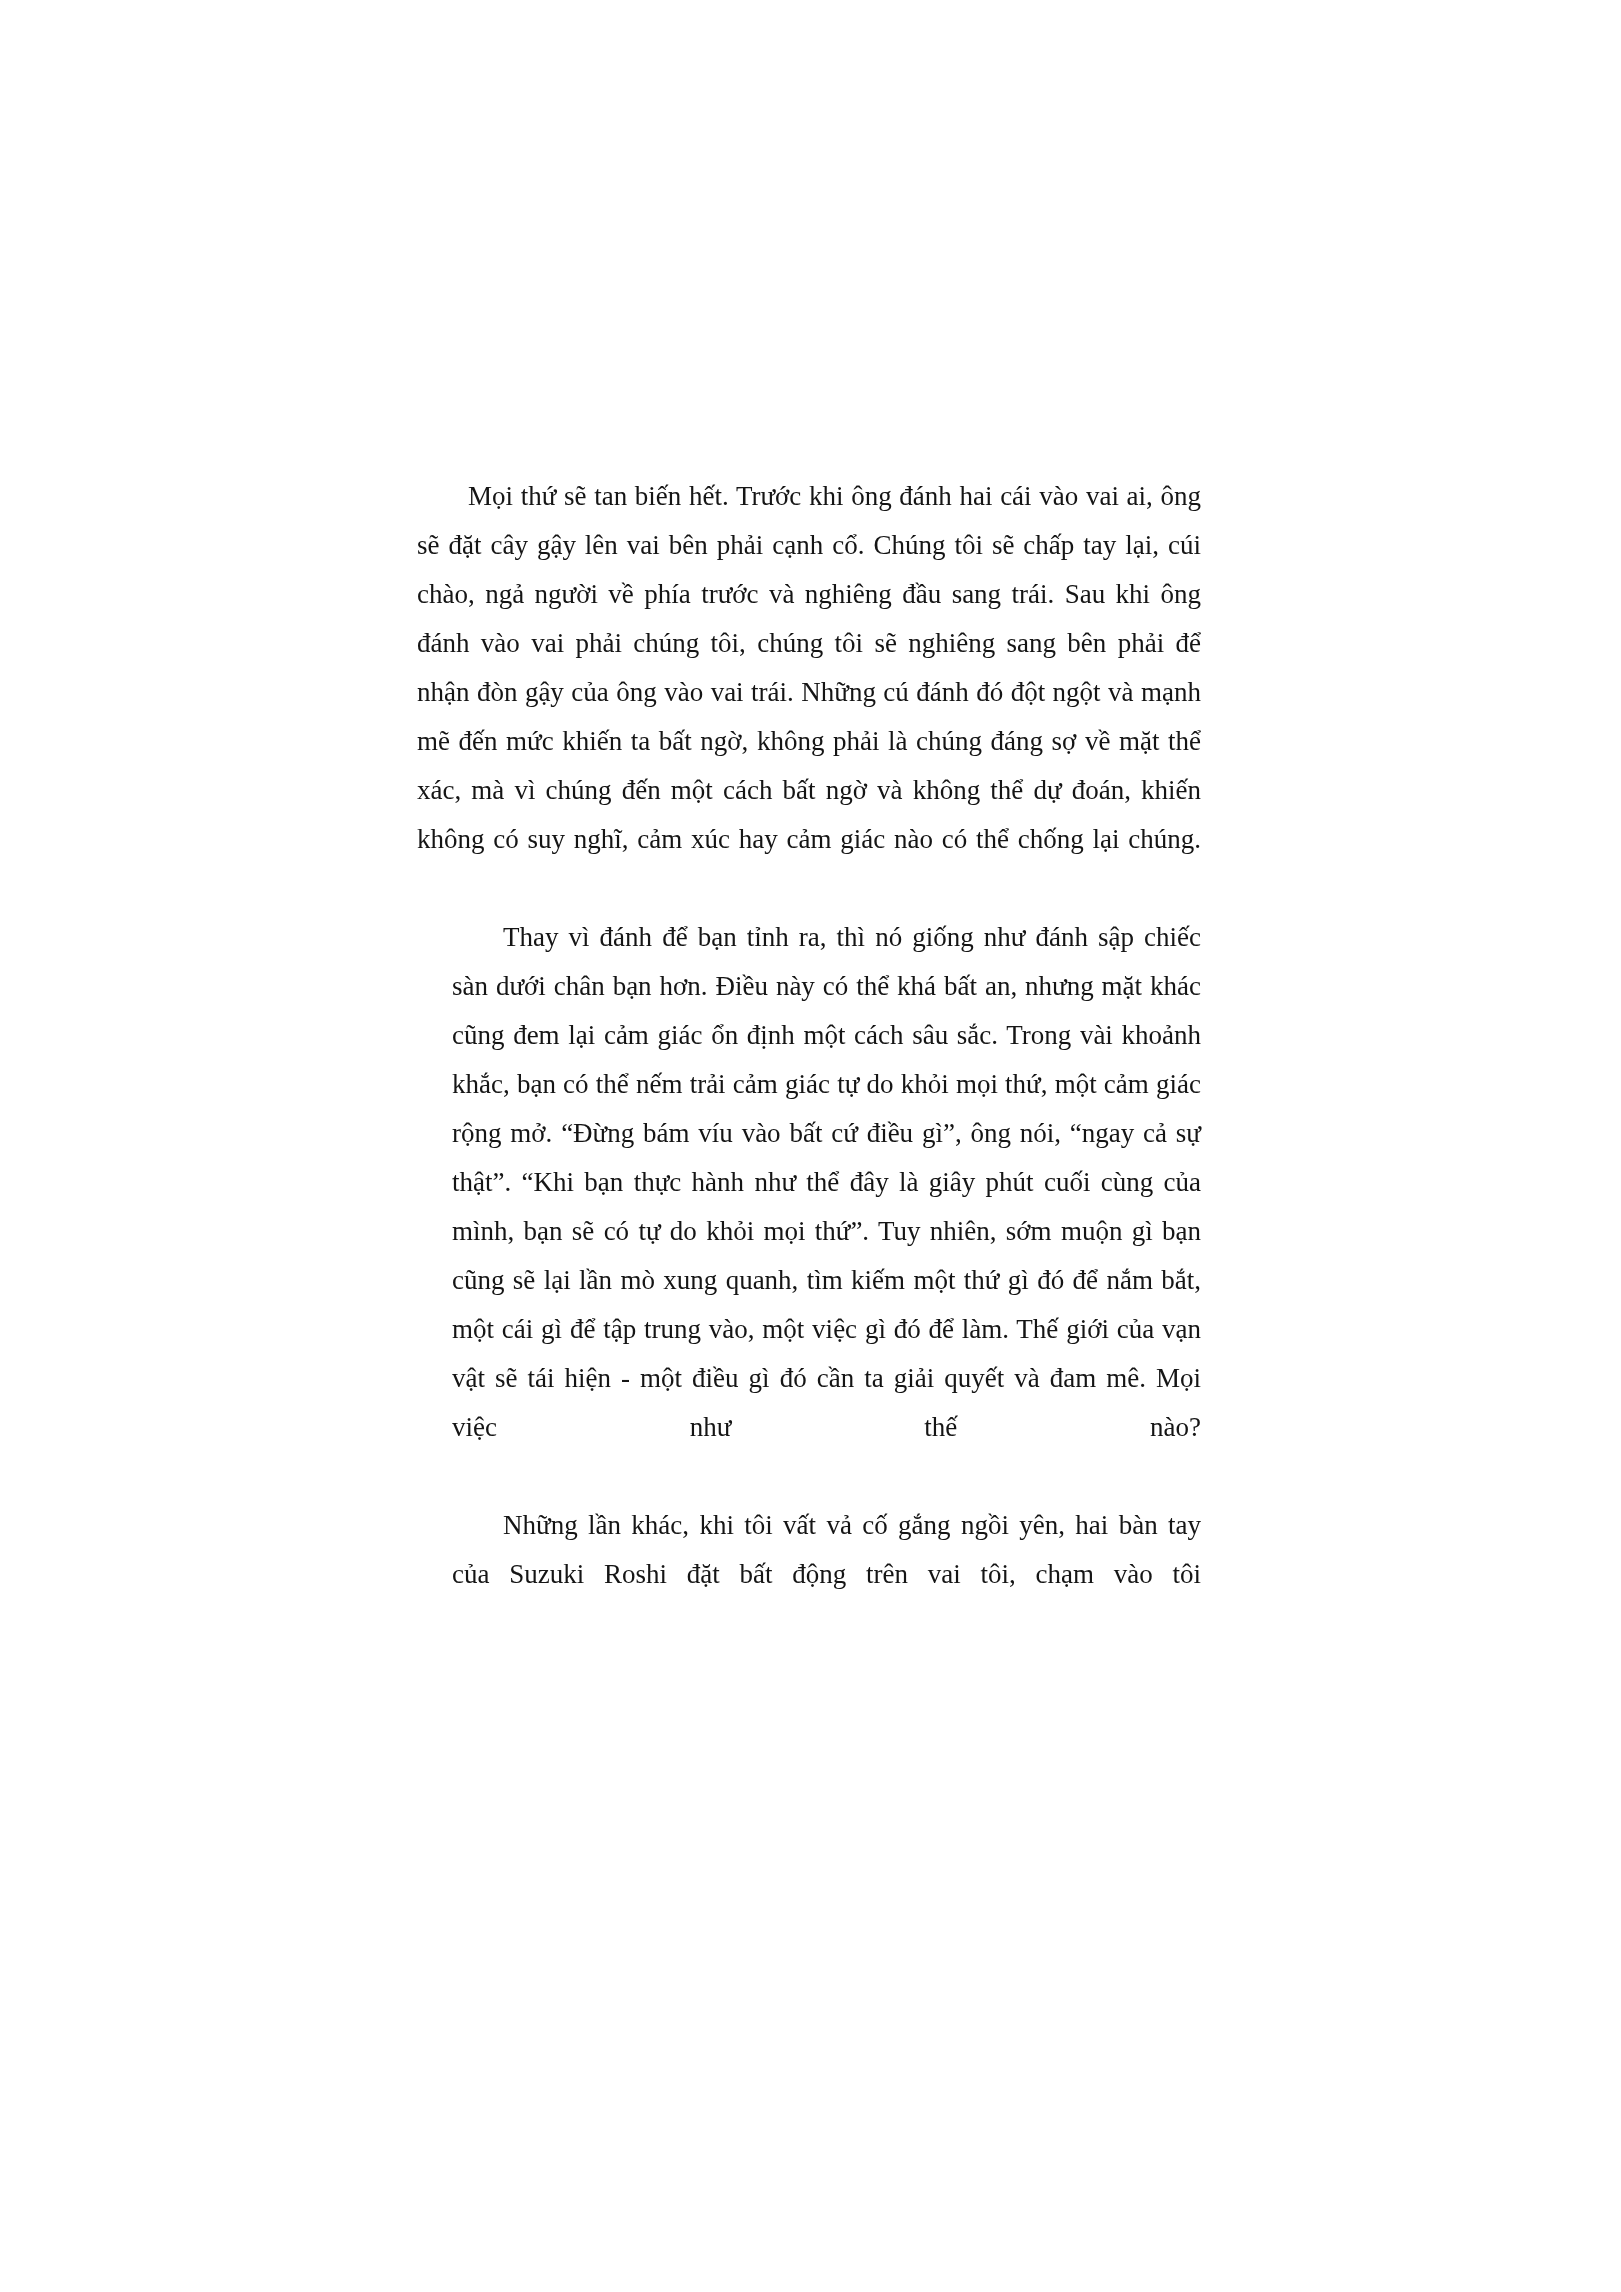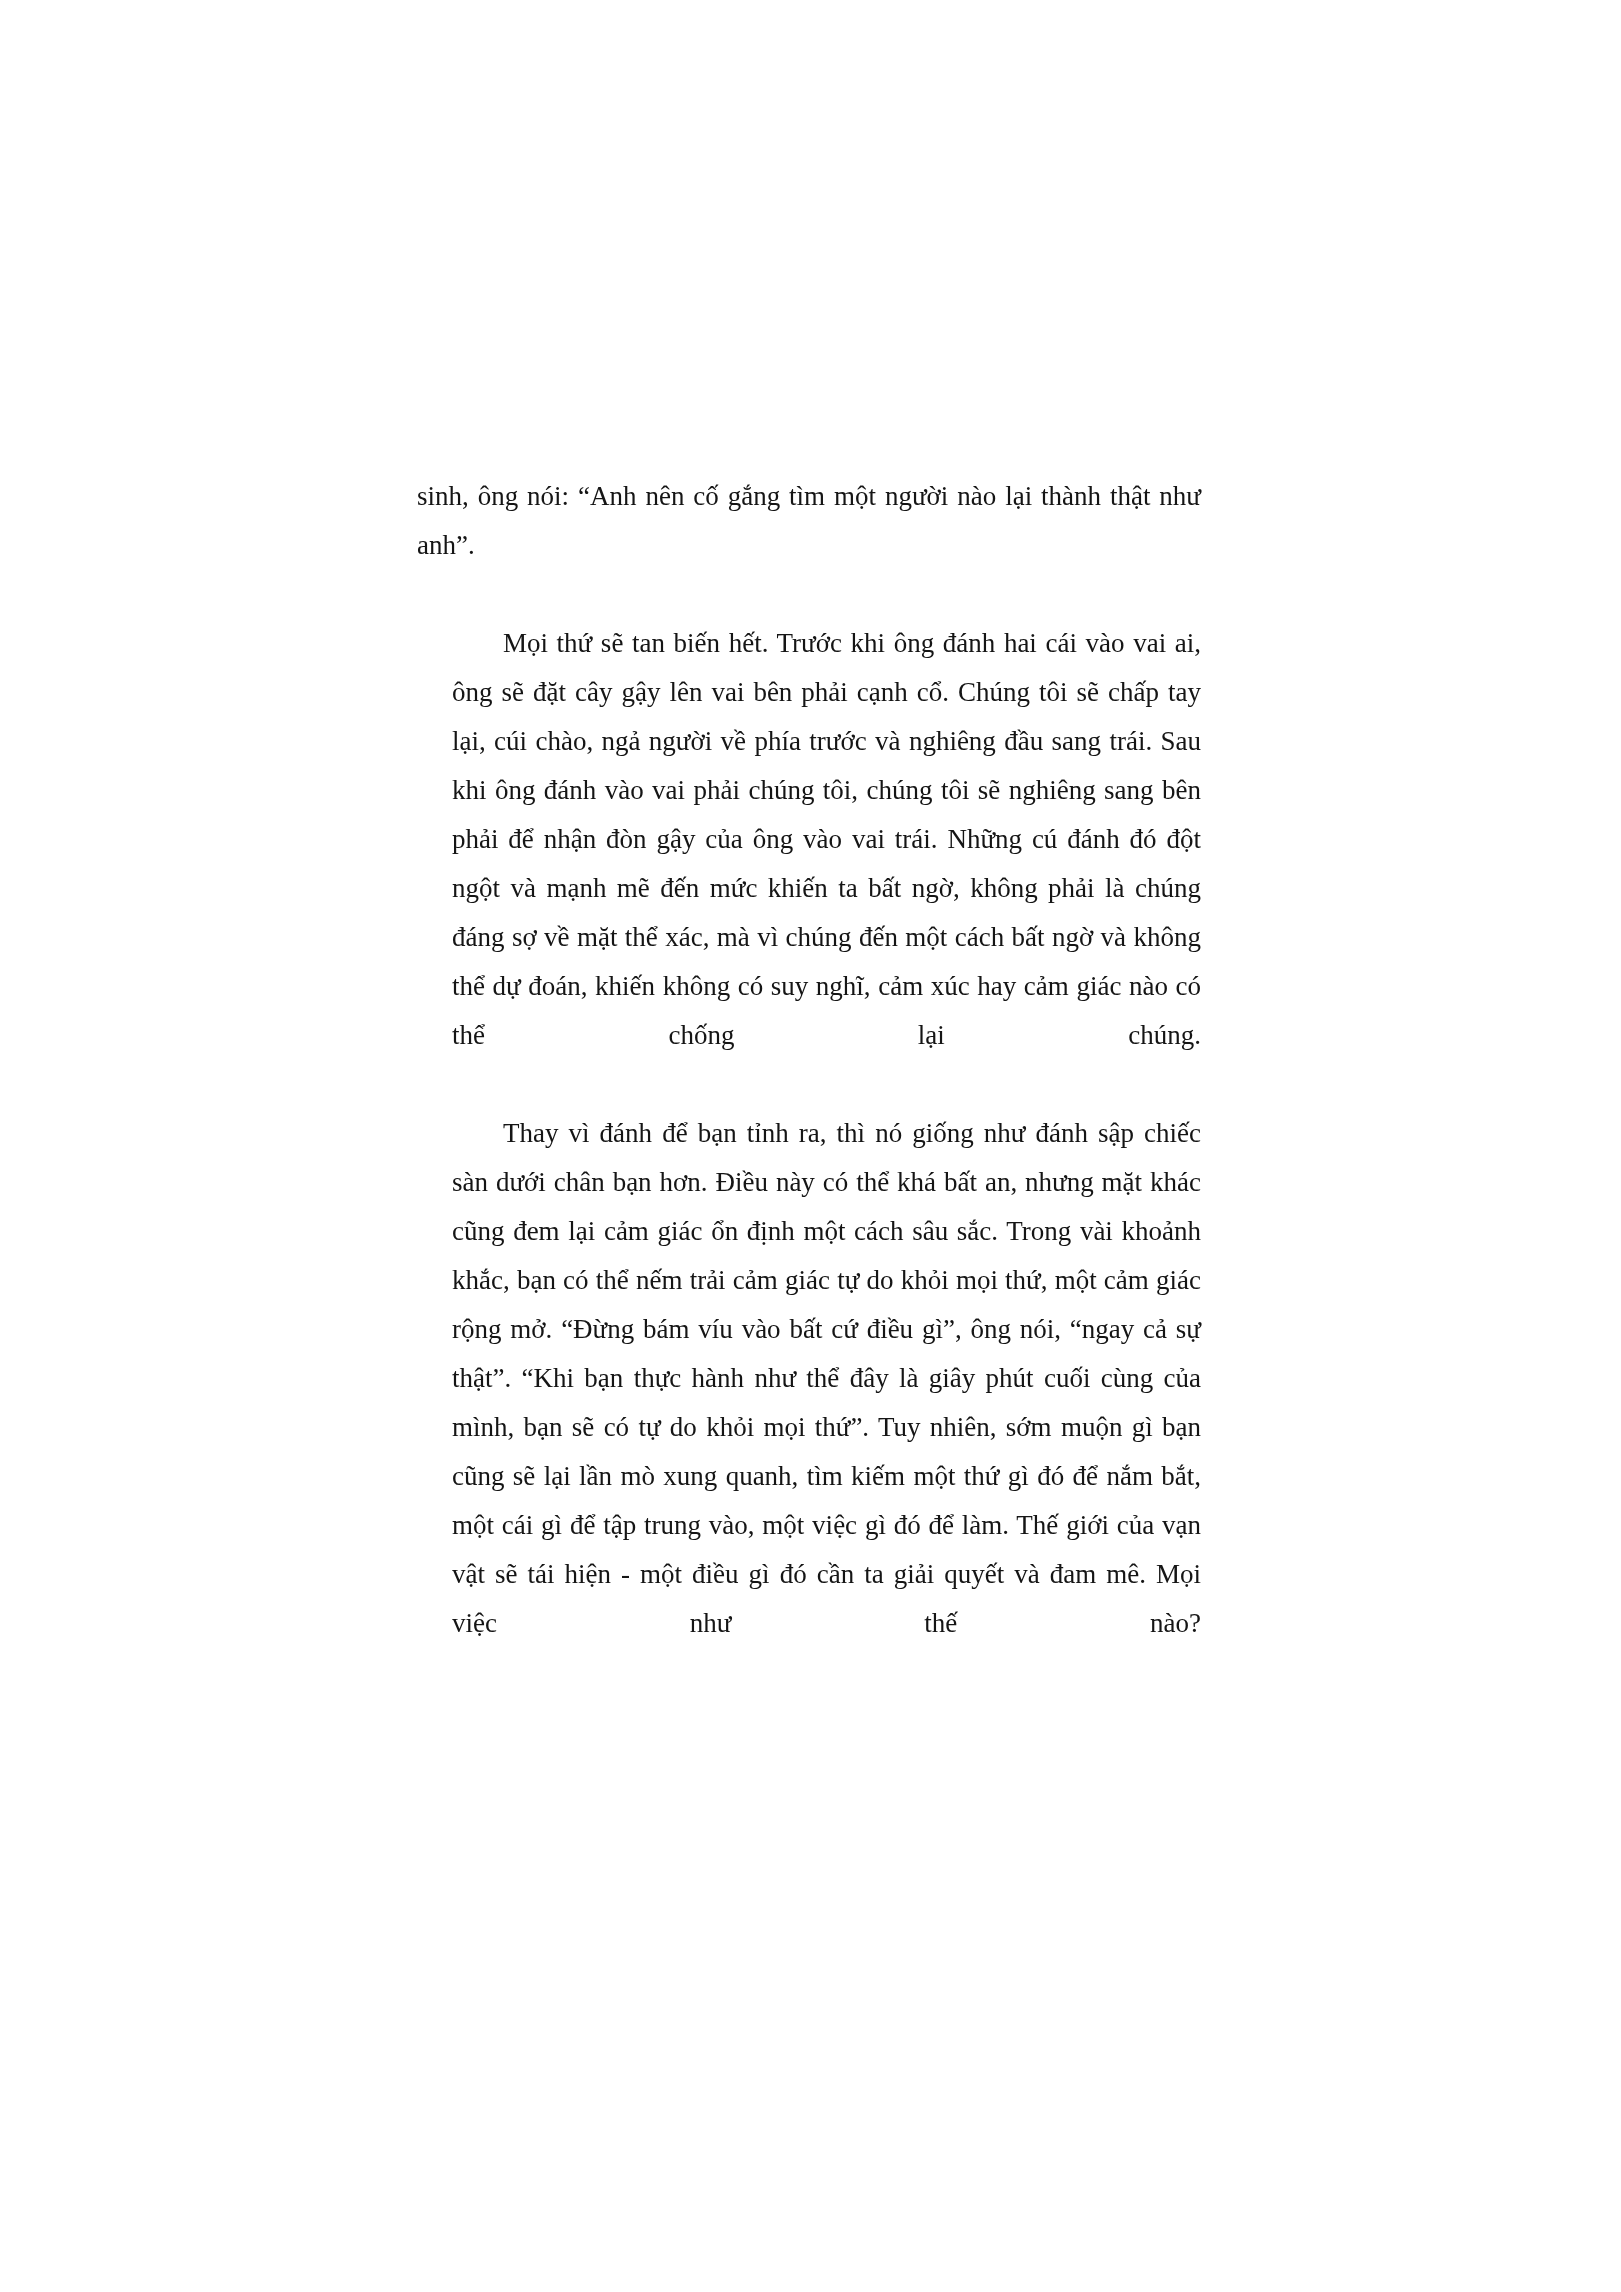--- a/index.html
+++ b/index.html
@@ -45,18 +45,18 @@
     content: "";
     display: inline-block;
     width: 100%;
   }
 </style>
 </head>
 <body>
 
 <div class="page">
   <div class="text-column">
-    <p class="para">sinh, ông nói: “Anh nên cố gắng tìm một người nào lại thành thật như anh”.</p>
     <p class="para indent">Mọi thứ sẽ tan biến hết. Trước khi ông đánh hai cái vào vai ai, ông sẽ đặt cây gậy lên vai bên phải cạnh cổ. Chúng tôi sẽ chấp tay lại, cúi chào, ngả người về phía trước và nghiêng đầu sang trái. Sau khi ông đánh vào vai phải chúng tôi, chúng tôi sẽ nghiêng sang bên phải để nhận đòn gậy của ông vào vai trái. Những cú đánh đó đột ngột và mạnh mẽ đến mức khiến ta bất ngờ, không phải là chúng đáng sợ về mặt thể xác, mà vì chúng đến một cách bất ngờ và không thể dự đoán, khiến không có suy nghĩ, cảm xúc hay cảm giác nào có thể chống lại chúng.</p>
     <p class="para indent">Thay vì đánh để bạn tỉnh ra, thì nó giống như đánh sập chiếc sàn dưới chân bạn hơn. Điều này có thể khá bất an, nhưng mặt khác cũng đem lại cảm giác ổn định một cách sâu sắc. Trong vài khoảnh khắc, bạn có thể nếm trải cảm giác tự do khỏi mọi thứ, một cảm giác rộng mở. “Đừng bám víu vào bất cứ điều gì”, ông nói, “ngay cả sự thật”. “Khi bạn thực hành như thể đây là giây phút cuối cùng của mình, bạn sẽ có tự do khỏi mọi thứ”. Tuy nhiên, sớm muộn gì bạn cũng sẽ lại lần mò xung quanh, tìm kiếm một thứ gì đó để nắm bắt, một cái gì để tập trung vào, một việc gì đó để làm. Thế giới của vạn vật sẽ tái hiện - một điều gì đó cần ta giải quyết và đam mê. Mọi việc như thế nào?</p>
+    <p class="para indent">Những lần khác, khi tôi vất vả cố gắng ngồi yên, hai bàn tay của Suzuki Roshi đặt bất động trên vai tôi, chạm vào tôi</p>
   </div>
 </div>
 
 
 </body></html>

